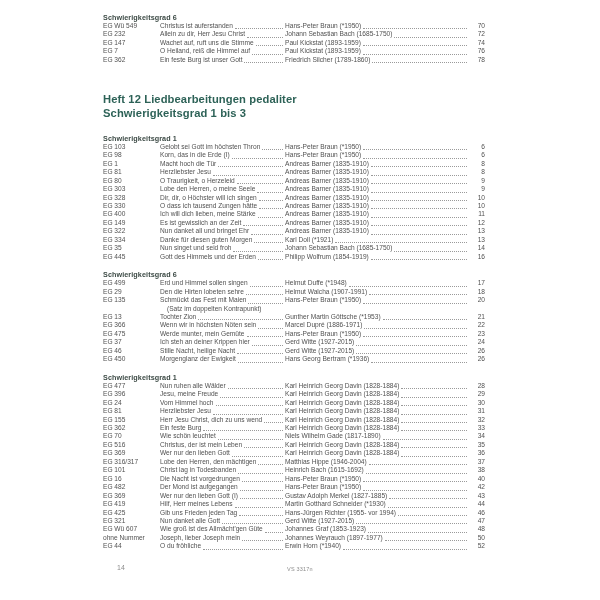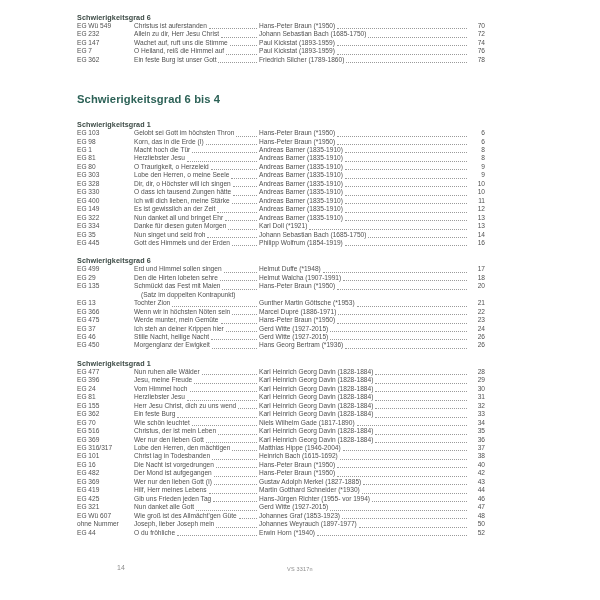--- a/index.html
+++ b/index.html
@@ -1,21 +1,21 @@
 <!DOCTYPE html>
 <html style="--accent: #2d6257; --sechead: #3c4a45; --body: #515151; --dots: #9a9a9a; --footer: #8c8c8c;"><head>
 <meta charset="utf-8">
 <style>
   html,body{margin:0;padding:0;background:#ffffff;}
   .page{
     position:relative;
     width:600px;height:600px;
     background:#ffffff;
     box-sizing:border-box;
-    padding:13px 115px 0 77px;
+    padding:13px 115px 0 103px;
     font-family:"Liberation Sans", sans-serif;
     color:var(--body,#515151);
     overflow:hidden;
   }
   .section{margin-bottom:9px;}
   .sec-title{
     font-size:7.2px;
     font-weight:bold;
     line-height:9px;
     color:var(--sechead,#3c4a45);
@@ -130,21 +130,22 @@
           <span class="c-comp">
             <span class="txt">Friedrich Silcher (1789-1860)</span>
             <span class="dots"></span>
           </span>
           <span class="c-page">78</span>
         </div>
       </div>
     </div>
 
   <div class="main-heading">
-    <div>Schwierigkeitsgrad 6 bis 4</div>
+    <div>Heft 12 Liedbearbeitungen pedaliter</div>
+    <div>Schwierigkeitsgrad 1 bis 3</div>
   </div>
 
   <div id="sections">
       <div class="section">
         <div class="sec-title">Schwierigkeitsgrad 1</div>
         <div class="row">
           <span class="c-no">EG 103</span>
           <span class="c-title">
             <span class="txt">Gelobt sei Gott im höchsten Thron</span>
             <span class="dots"></span>

